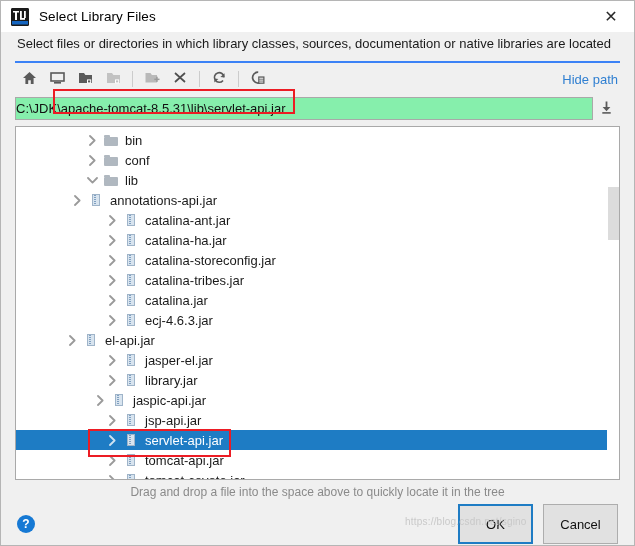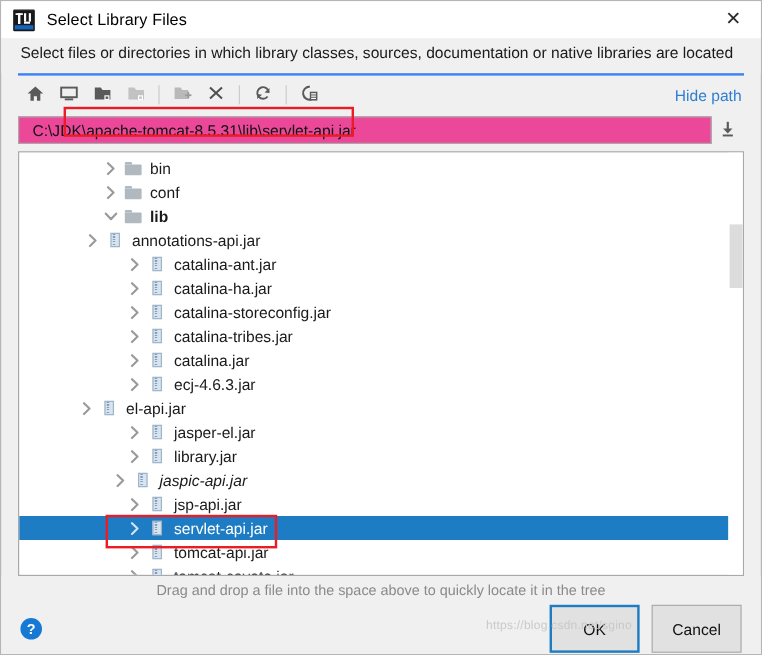--- a/index.html
+++ b/index.html
@@ -120,26 +120,26 @@
   
   .path-row {
     margin: 2px 14px 6px 14px;
     display: flex;
     align-items: center;
     position: relative;
   }
   .path-input {
     flex: 1 1 auto;
     height: 23px;
-    background: #ec4899;
+    background: #86efac;
     border: 1px solid #a9a9a9;
     box-sizing: border-box;
     display: flex;
     align-items: center;
-    padding-left: 11px;
+    padding-left: 0;
     font-size: 13px;
     color: #111;
     white-space: nowrap;
     overflow: hidden;
   }
   .path-drop-btn {
     width: 27px;
     height: 23px;
     display: flex;
     align-items: center;
@@ -447,21 +447,21 @@
           <span class="chev">
             <svg width="9" height="11" viewBox="0 0 9 11">
               <path d="M2 1 L6.6 5.5 L2 10" stroke="#9a9a9a" stroke-width="1.8" fill="none" stroke-linecap="round" stroke-linejoin="round"></path>
             </svg>
           </span>
           <span class="icon-slot">
             <span class="folder"></span>
           </span>
           <span class="label">conf</span>
         </div>
-        <div class="row" style="padding-left: 70px; font-weight: bold;">
+        <div class="row" style="padding-left: 70px;">
           <span class="chev">
             <svg width="11" height="9" viewBox="0 0 11 9">
               <path d="M1 2 L5.5 6.6 L10 2" stroke="#9a9a9a" stroke-width="1.8" fill="none" stroke-linecap="round" stroke-linejoin="round"></path>
             </svg>
           </span>
           <span class="icon-slot">
             <span class="folder"></span>
           </span>
           <span class="label">lib</span>
         </div>
@@ -568,21 +568,21 @@
           <span class="chev">
             <svg width="9" height="11" viewBox="0 0 9 11">
               <path d="M2 1 L6.6 5.5 L2 10" stroke="#9a9a9a" stroke-width="1.8" fill="none" stroke-linecap="round" stroke-linejoin="round"></path>
             </svg>
           </span>
           <span class="icon-slot">
             <span class="jar"></span>
           </span>
           <span class="label">library.jar</span>
         </div>
-        <div class="row" style="padding-left: 78px; font-style: italic;">
+        <div class="row" style="padding-left: 78px;">
           <span class="chev">
             <svg width="9" height="11" viewBox="0 0 9 11">
               <path d="M2 1 L6.6 5.5 L2 10" stroke="#9a9a9a" stroke-width="1.8" fill="none" stroke-linecap="round" stroke-linejoin="round"></path>
             </svg>
           </span>
           <span class="icon-slot">
             <span class="jar"></span>
           </span>
           <span class="label">jaspic-api.jar</span>
         </div>

